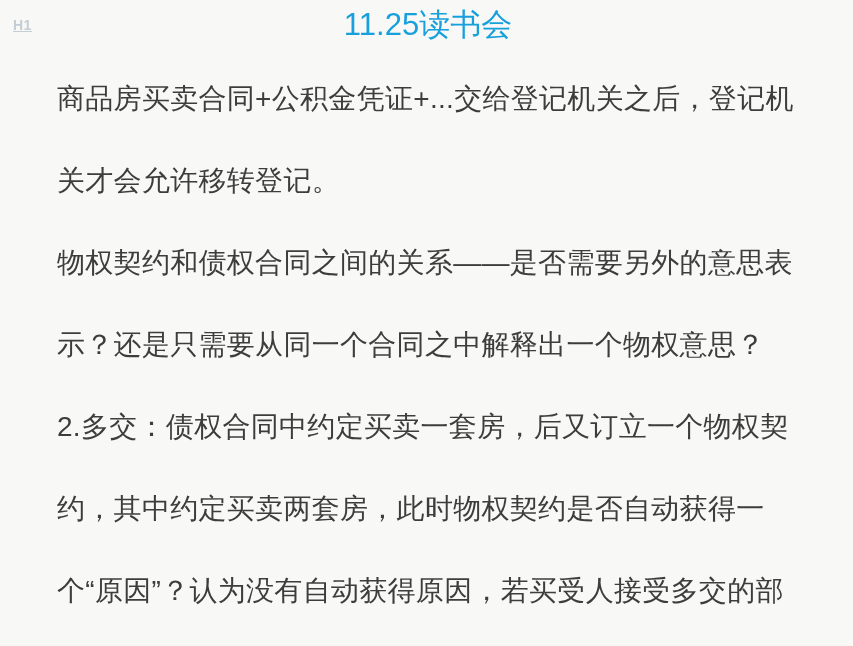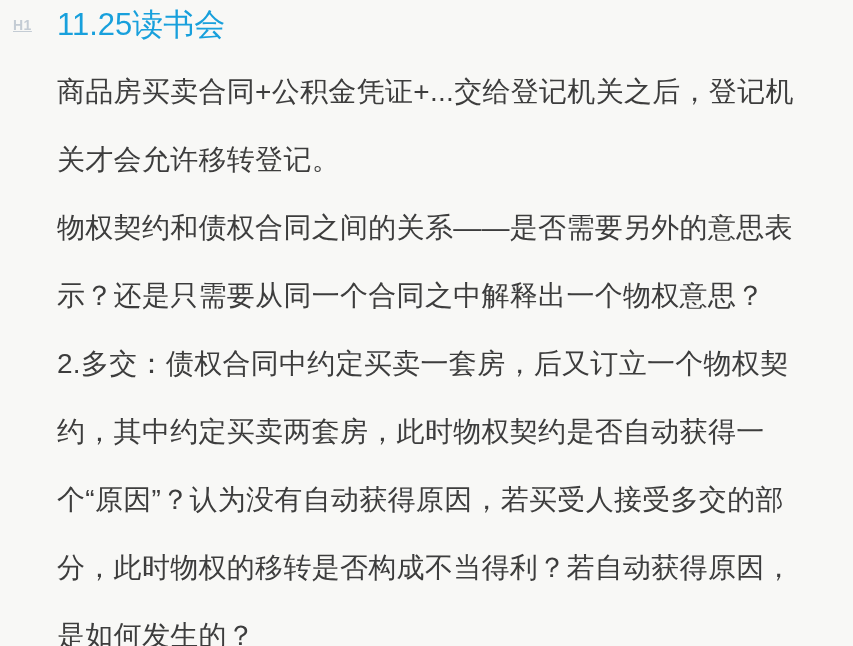--- a/index.html
+++ b/index.html
@@ -33,26 +33,27 @@
     user-select: none;
     text-decoration: underline;
   }
   h1.doc-title {
     margin: 0 0 15px 0;
     font-size: 31px;
     line-height: 37px;
     font-weight: 400;
     color: var(--accent, #18a0dc);
     white-space: nowrap;
+    text-align: center;
   }
   p.body-par {
     margin: 0;
     width: 742px;
     font-size: 28px;
-    line-height: 68px;
+    line-height: 82px;
     font-weight: 400;
     color: var(--text, #3d3d3d);
     letter-spacing: 0.3px;
     word-break: break-all;
   }
 </style>
 </head>
 <body style="--bg: #f8f8f6; --accent: #18a0dc; --badge: #c4ccd4; --text: #3d3d3d;">
 
 <div class="editor">

